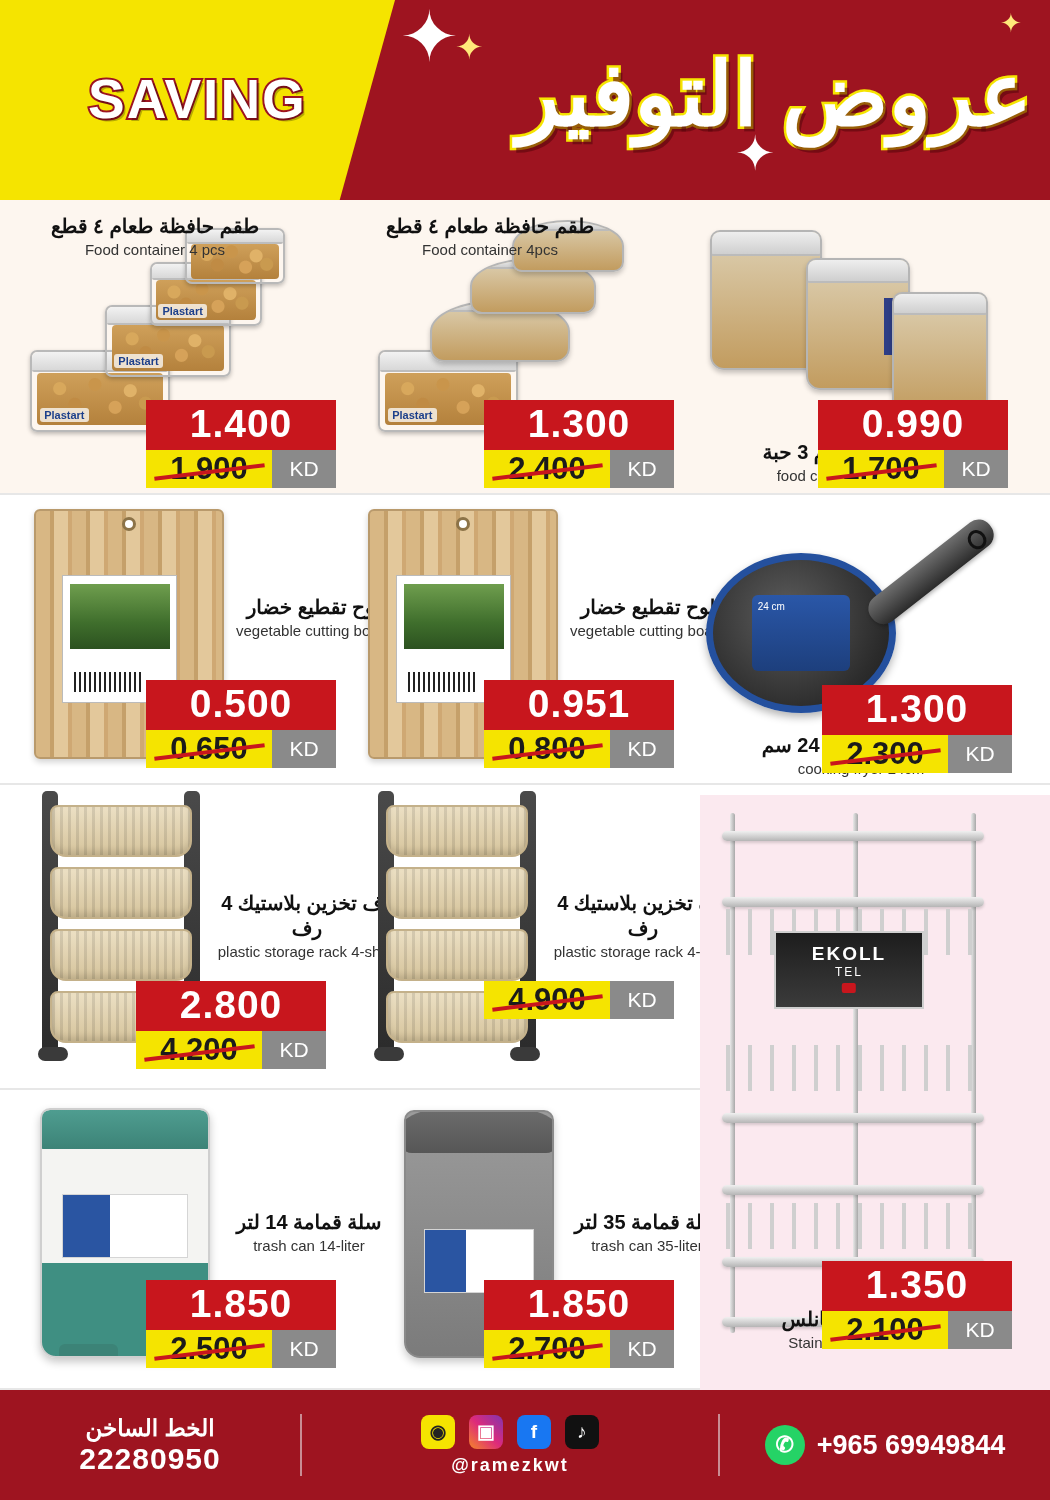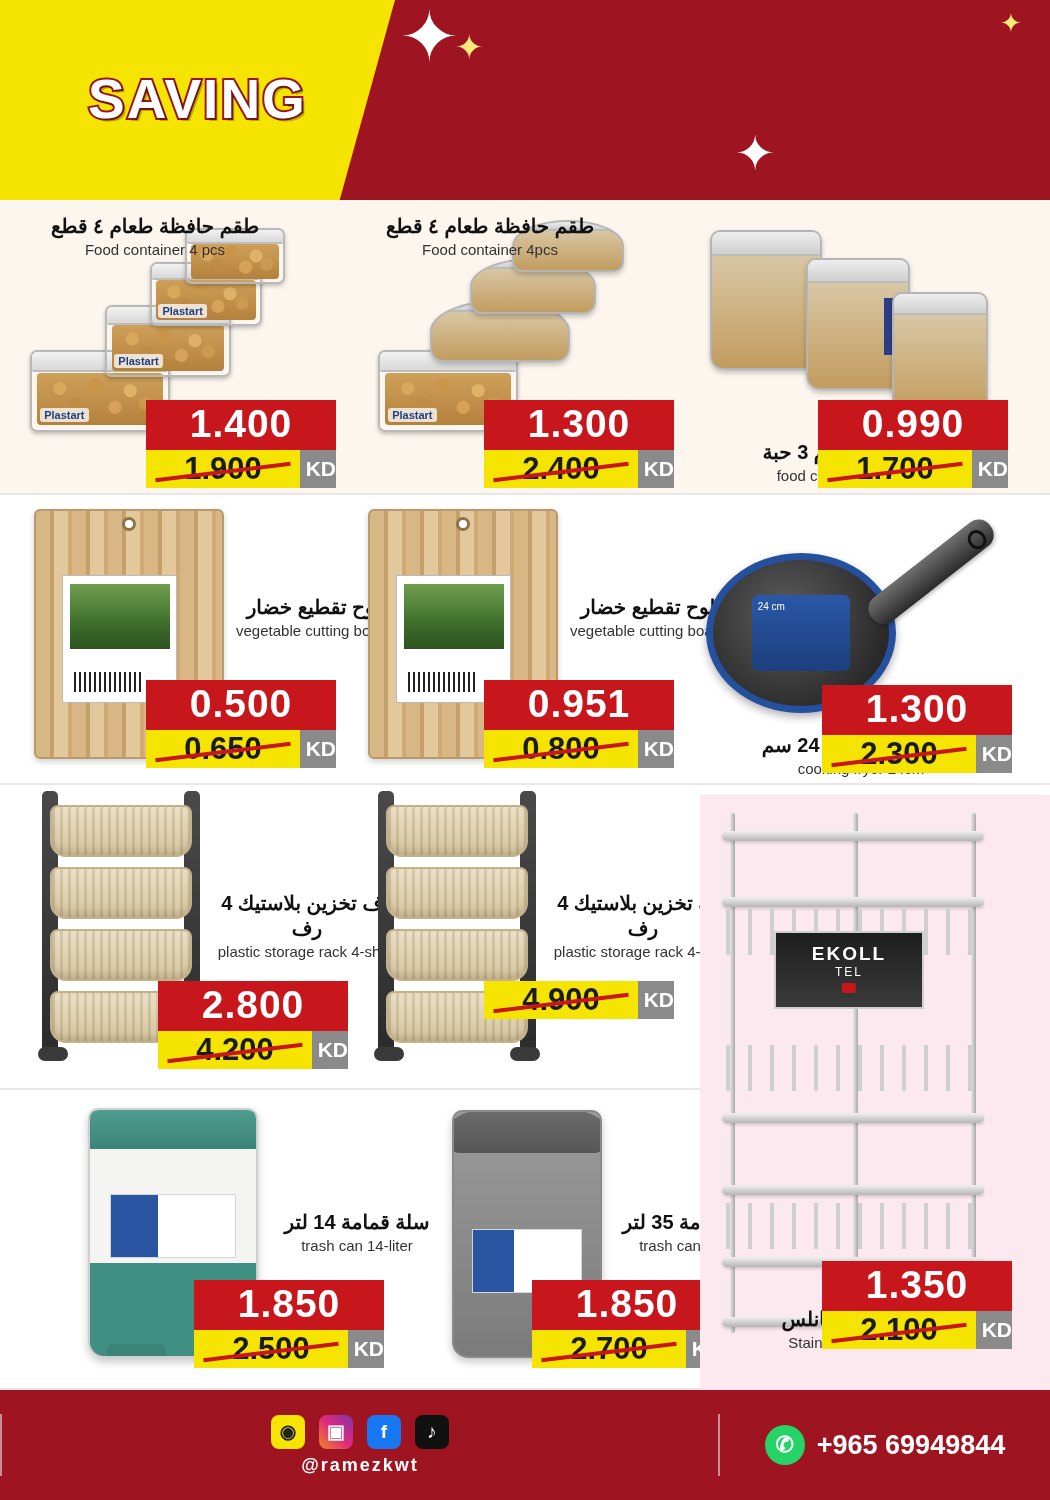--- a/index.html
+++ b/index.html
@@ -78,21 +78,21 @@
 
   
   .band {
     position: relative;
     width: 1050px;
     border-bottom: 2px solid #e7e7e7;
   }
   .band-1 { height: 295px; background: #fdf6ef; }
   .band-2 { height: 290px; background: #ffffff; }
   .band-3 { height: 305px; background: #ffffff; }
-  .band-4 { height: 300px; background: #ffffff; padding-left: 48px; }
+  .band-4 { height: 300px; background: #ffffff; }
 
   .cell { position: absolute; }
 
   
   .price-tag {
     position: absolute;
     width: 190px;
   }
   .price-new {
     background: #c8161d;
@@ -117,26 +117,26 @@
     position: relative;
     overflow: hidden;
   }
   .price-old .strike {
     position: absolute;
     left: 6%; right: 6%; top: 52%;
     height: 4px; background: #c8161d;
     transform: rotate(-7deg);
   }
   .kd {
-    width: 36px;
+    width: 64px;
     background: #8a8a8a;
     color: #ffffff;
     font-size: 21px;
-    font-weight: bold;
-    text-align: right;
+    font-weight: normal;
+    text-align: center;
     line-height: 38px;
   }
 
   
   .label {
     position: absolute;
     text-align: center;
     line-height: 1.25;
   }
   .label .ar {
@@ -428,20 +428,23 @@
 <div class="header">
   <div class="spark s1">✦</div>
   <div class="spark s2">✦</div>
   <div class="spark s3">✦</div>
   <div class="spark s4">✦</div>
 
   <div class="header-left">
     <div class="saving-word">SAVING</div>
   </div>
 
+  <div class="header-arabic">
+    <span>عروض التوفير</span>
+  </div>
 </div>
 
 <div class="band band-1">
 
   <div class="cell">
     <div class="art">
       <div class="fc" style="left:30px; top:150px; width:140px; height:82px;">
           <div class="lid"></div>
           <div class="nuts"></div>
           <div class="brand">Plastart</div>
@@ -624,21 +627,21 @@
       <div class="basket" style="top:76px;"></div>
       <div class="basket" style="top:138px;"></div>
       <div class="basket" style="top:200px;"></div>
       <div class="wheel" style="left:2px;"></div>
       <div class="wheel" style="right:2px;"></div>
     </div>
     <div class="label" style="left:214px; top:106px; width:186px;">
       <span class="ar">رف تخزين بلاستيك 4 رف</span>
       <span class="en">plastic storage rack 4-shelf</span>
     </div>
-    <div class="price-tag" style="left:158px; top:196px;">
+    <div class="price-tag" style="left:136px; top:196px;">
       <div class="price-new">2.800</div>
       <div class="price-old-row">
         <div class="price-old">
           <span>4.200</span><span class="strike"></span>
         </div>
         <div class="kd">KD</div>
       </div>
     </div>
   </div>
 
@@ -748,20 +751,24 @@
     <div class="price-old-row">
       <div class="price-old">
         <span>2.100</span><span class="strike"></span>
       </div>
       <div class="kd">KD</div>
     </div>
   </div>
 </div>
 
 <div class="footer">
+  <div class="hotline">
+    <div class="ar">الخط الساخن</div>
+    <div class="num">22280950</div>
+  </div>
   <div class="vsep"></div>
   <div class="social">
     <div class="icons">
       <div class="ic snap">◉</div>
       <div class="ic ig">▣</div>
       <div class="ic fb">f</div>
       <div class="ic tt">♪</div>
     </div>
     <div class="handle">@ramezkwt</div>
   </div>

